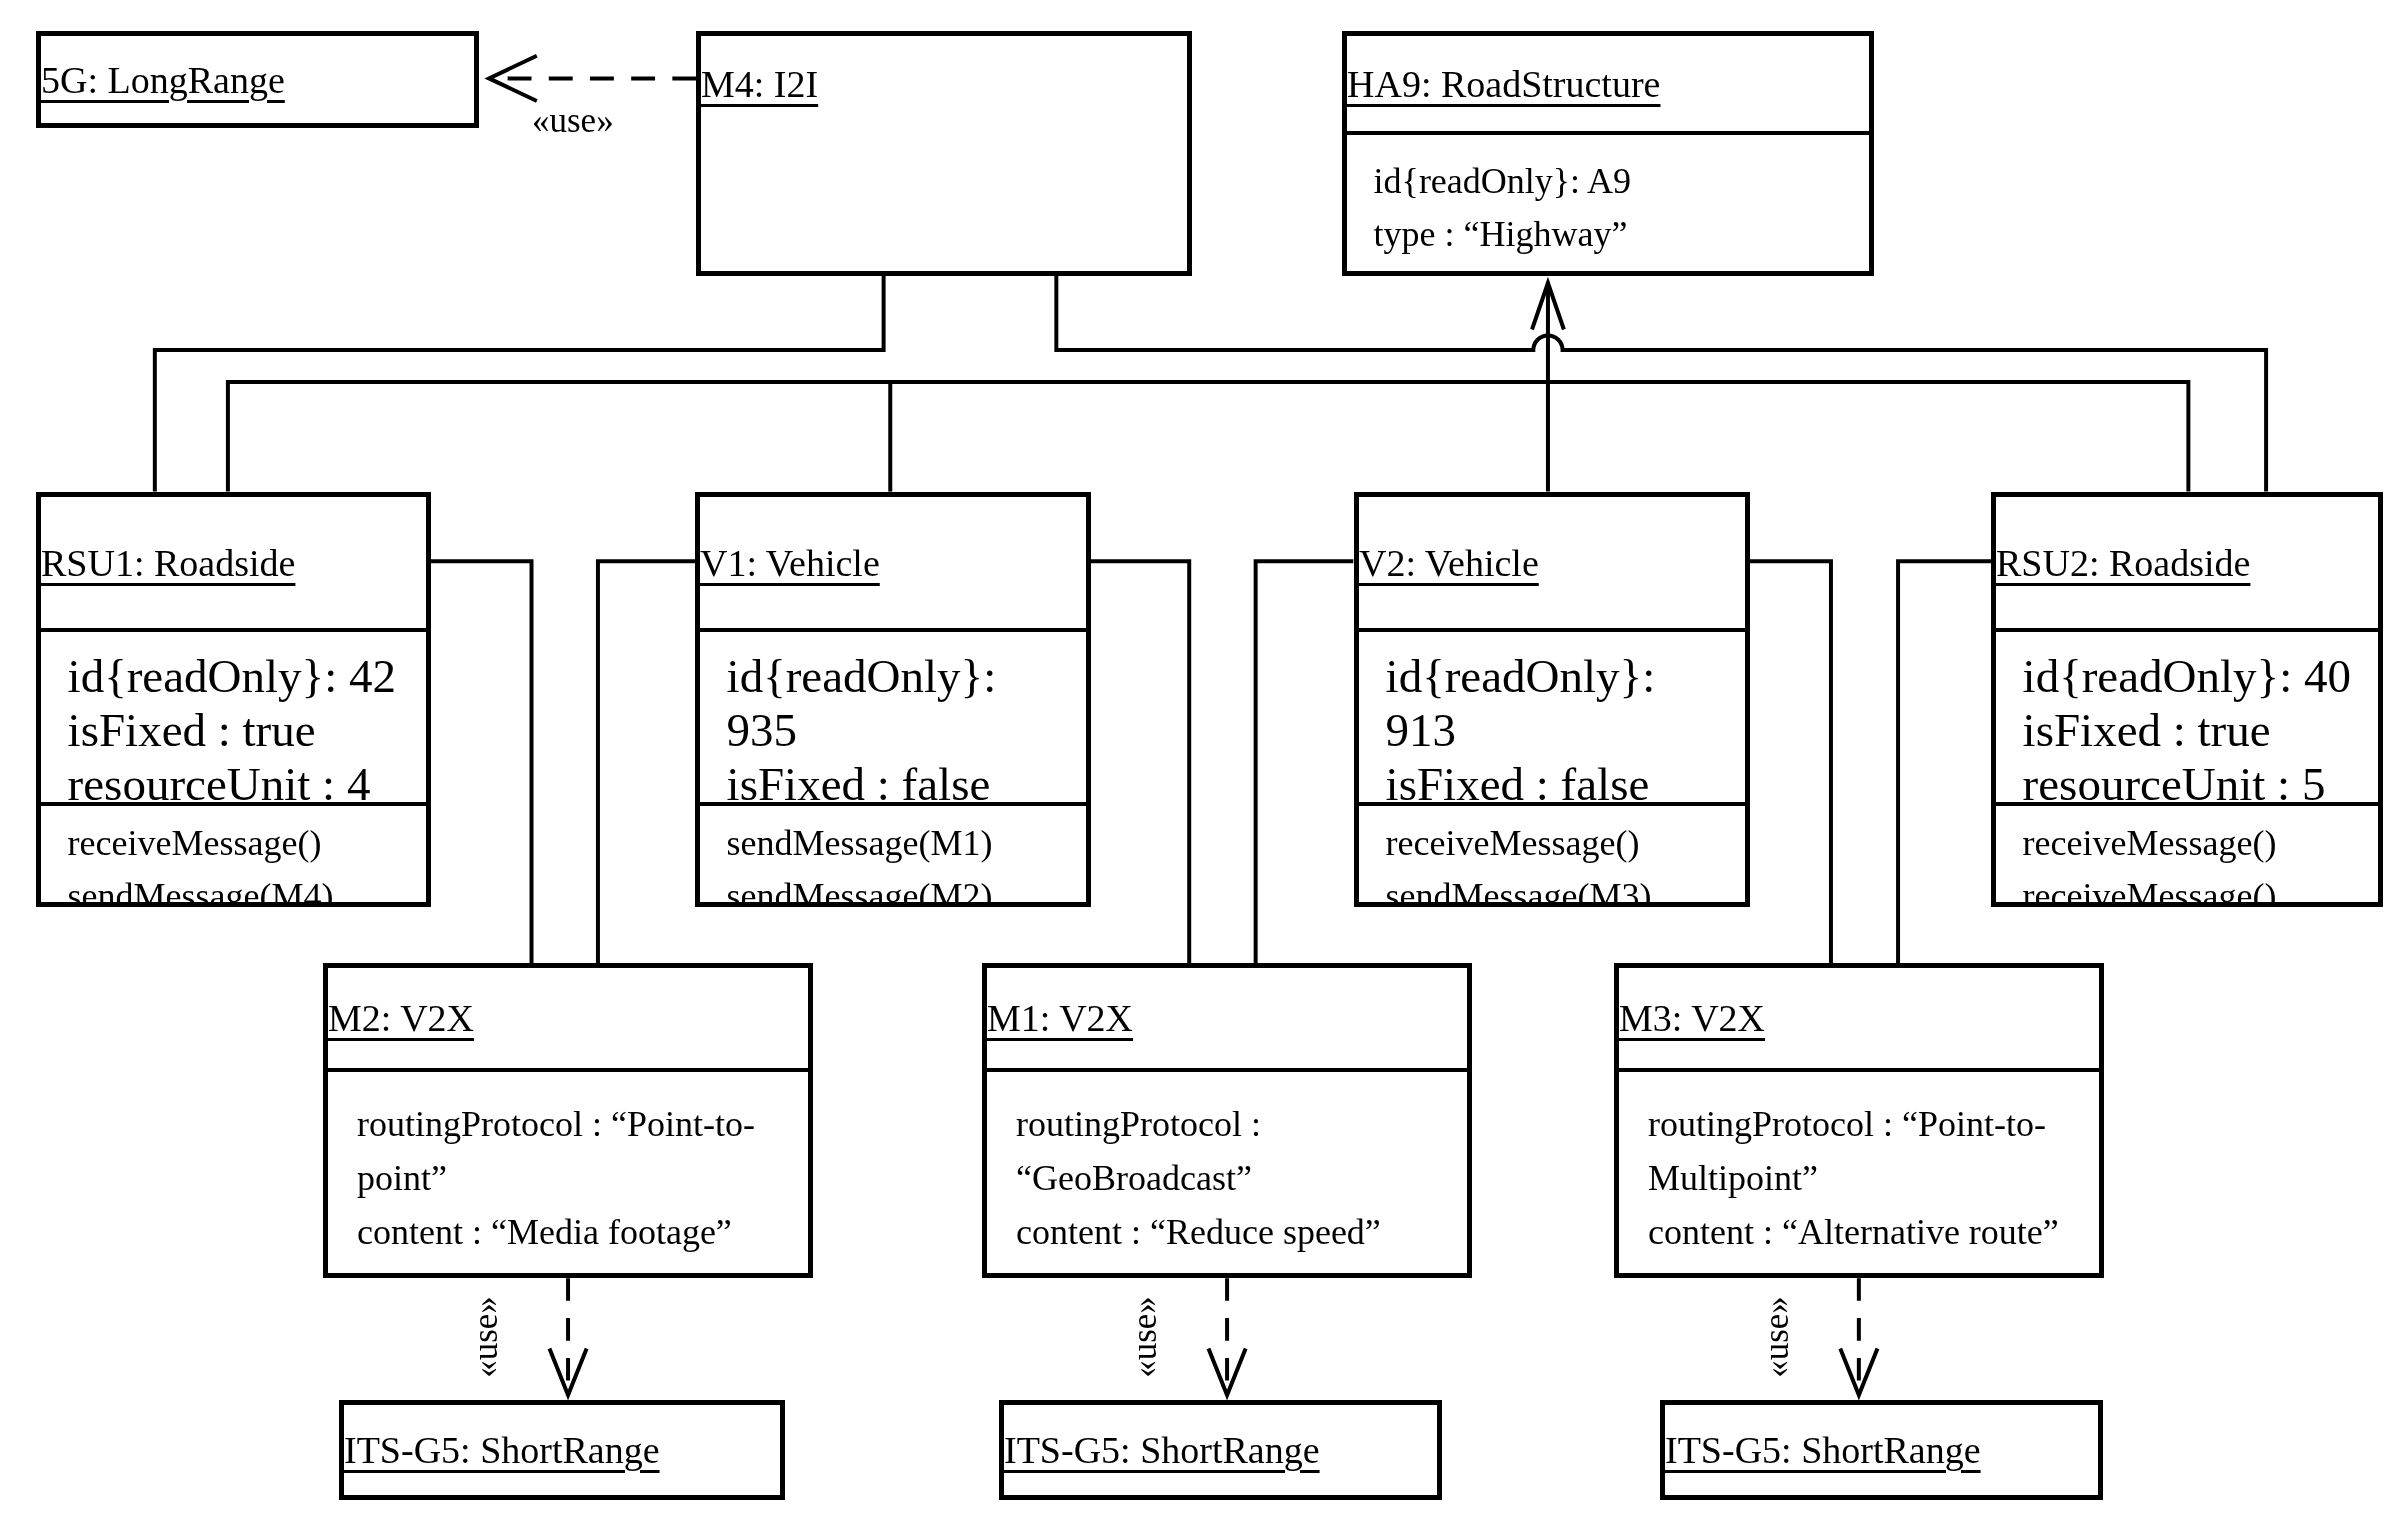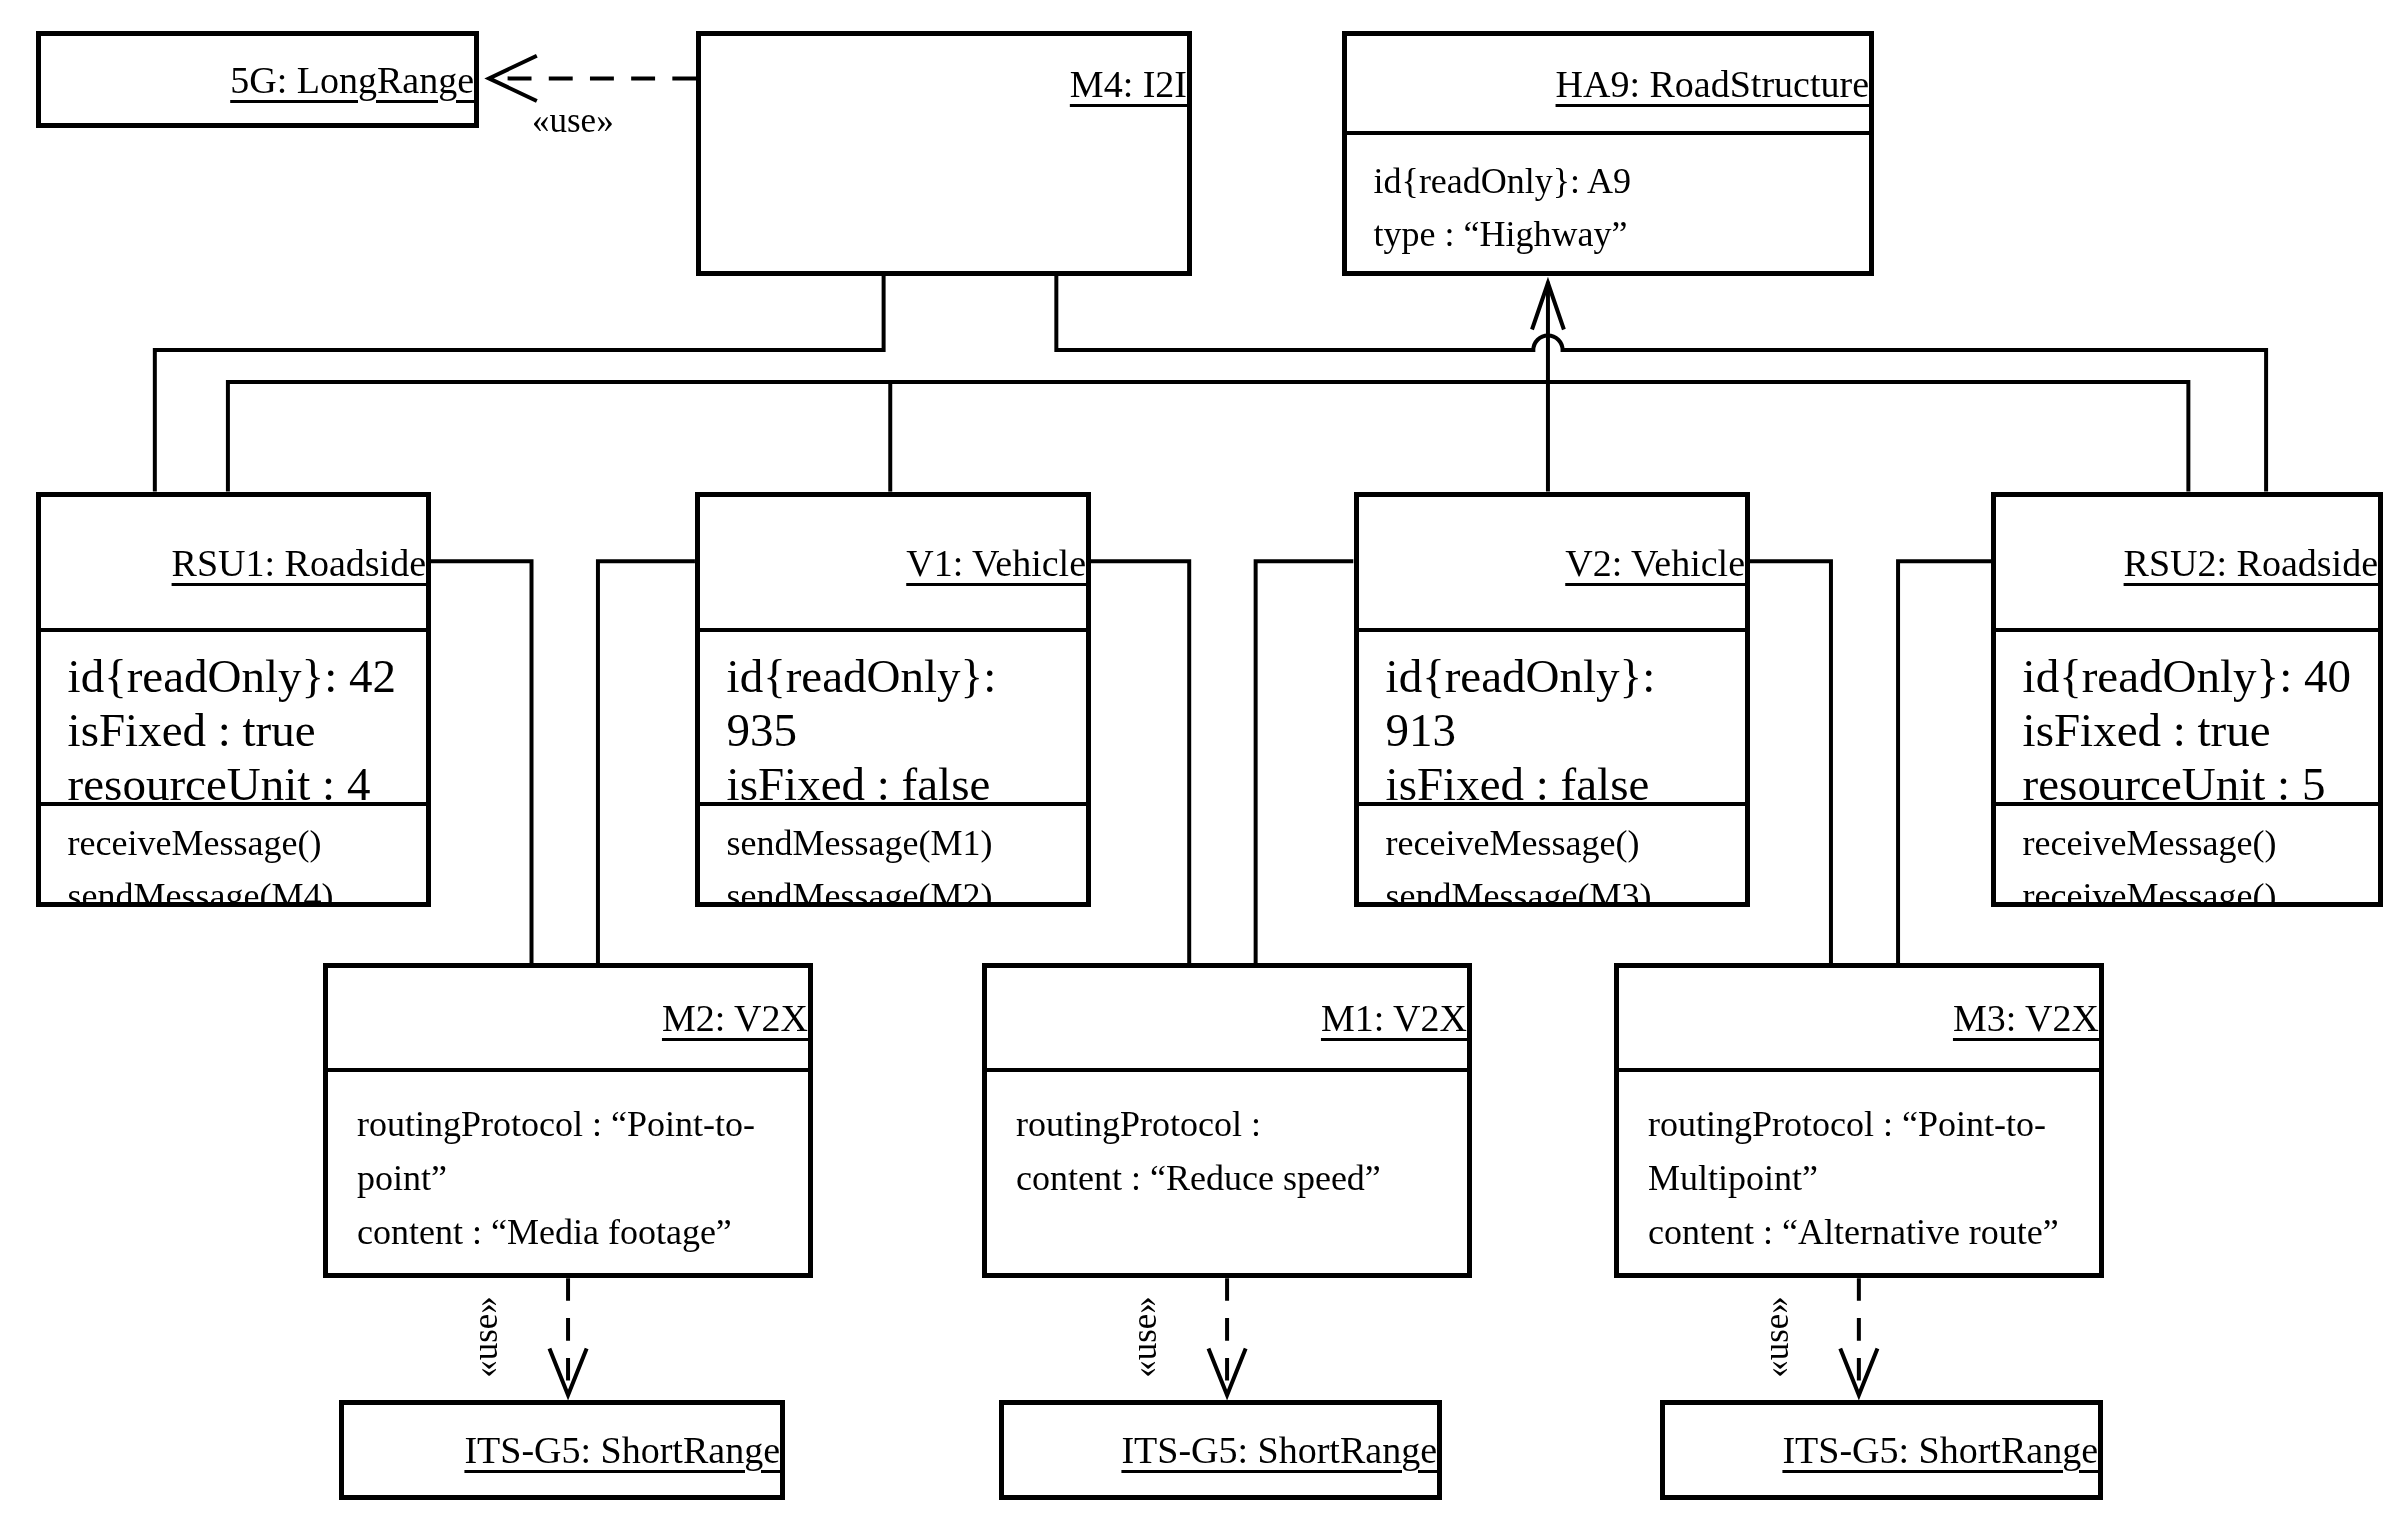--- a/index.html
+++ b/index.html
@@ -6,21 +6,21 @@
   #canvas{
     position:relative;width:2401px;height:1522px;background:#fff;
     font-family:"Liberation Serif","DejaVu Serif",serif;color:#000;
   }
   #wires{position:absolute;left:0;top:0;width:2401px;height:1522px;}
   .obj{
     position:absolute;background:#fff;border:5.3px solid #000;
     box-sizing:border-box;display:flex;flex-direction:column;
   }
   .titlebar{
-    display:flex;align-items:center;justify-content:flex-end;
+    display:flex;align-items:center;justify-content:flex-start;
     font-size:38px;box-sizing:border-box;flex:0 0 auto;
   }
   .u{text-decoration:underline;text-decoration-thickness:2.7px;text-underline-offset:7.3px;}
   .comp{border-top:4.7px solid #000;box-sizing:border-box;overflow:hidden;}
   .attrs{font-size:47px;line-height:54px;padding:17.3px 18.6px 0 26.6px;flex:1 1 auto;}
   .topattrs{font-size:36px;line-height:53px;padding:20px 18.6px 0 26.6px;flex:1 1 auto;}
   .mattrs{font-size:36px;line-height:54px;padding:25px 20px 11px 29px;flex:1 1 auto;}
   .ops{font-size:36px;line-height:53px;padding:10.6px 18.6px 0 26.6px;flex:0 0 auto;}
   .ln{white-space:pre-wrap;}
   .uselabel{
@@ -159,20 +159,21 @@
       <div class="ln">content : “Media footage”</div>
     </div>
   </div>
 
   <div class="obj" style="left:982px;top:963px;width:490px;height:315px">
     <div class="titlebar" style="height:100px">
       <span class="u">M1: V2X</span>
     </div>
     <div class="comp mattrs">
       <div class="ln">routingProtocol :</div>
+      <div class="ln">“GeoBroadcast”</div>
       <div class="ln">content : “Reduce speed”</div>
     </div>
   </div>
 
   <div class="obj" style="left:1614px;top:963px;width:490px;height:315px">
     <div class="titlebar" style="height:100px">
       <span class="u">M3: V2X</span>
     </div>
     <div class="comp mattrs">
       <div class="ln">routingProtocol : “Point-to-</div>

